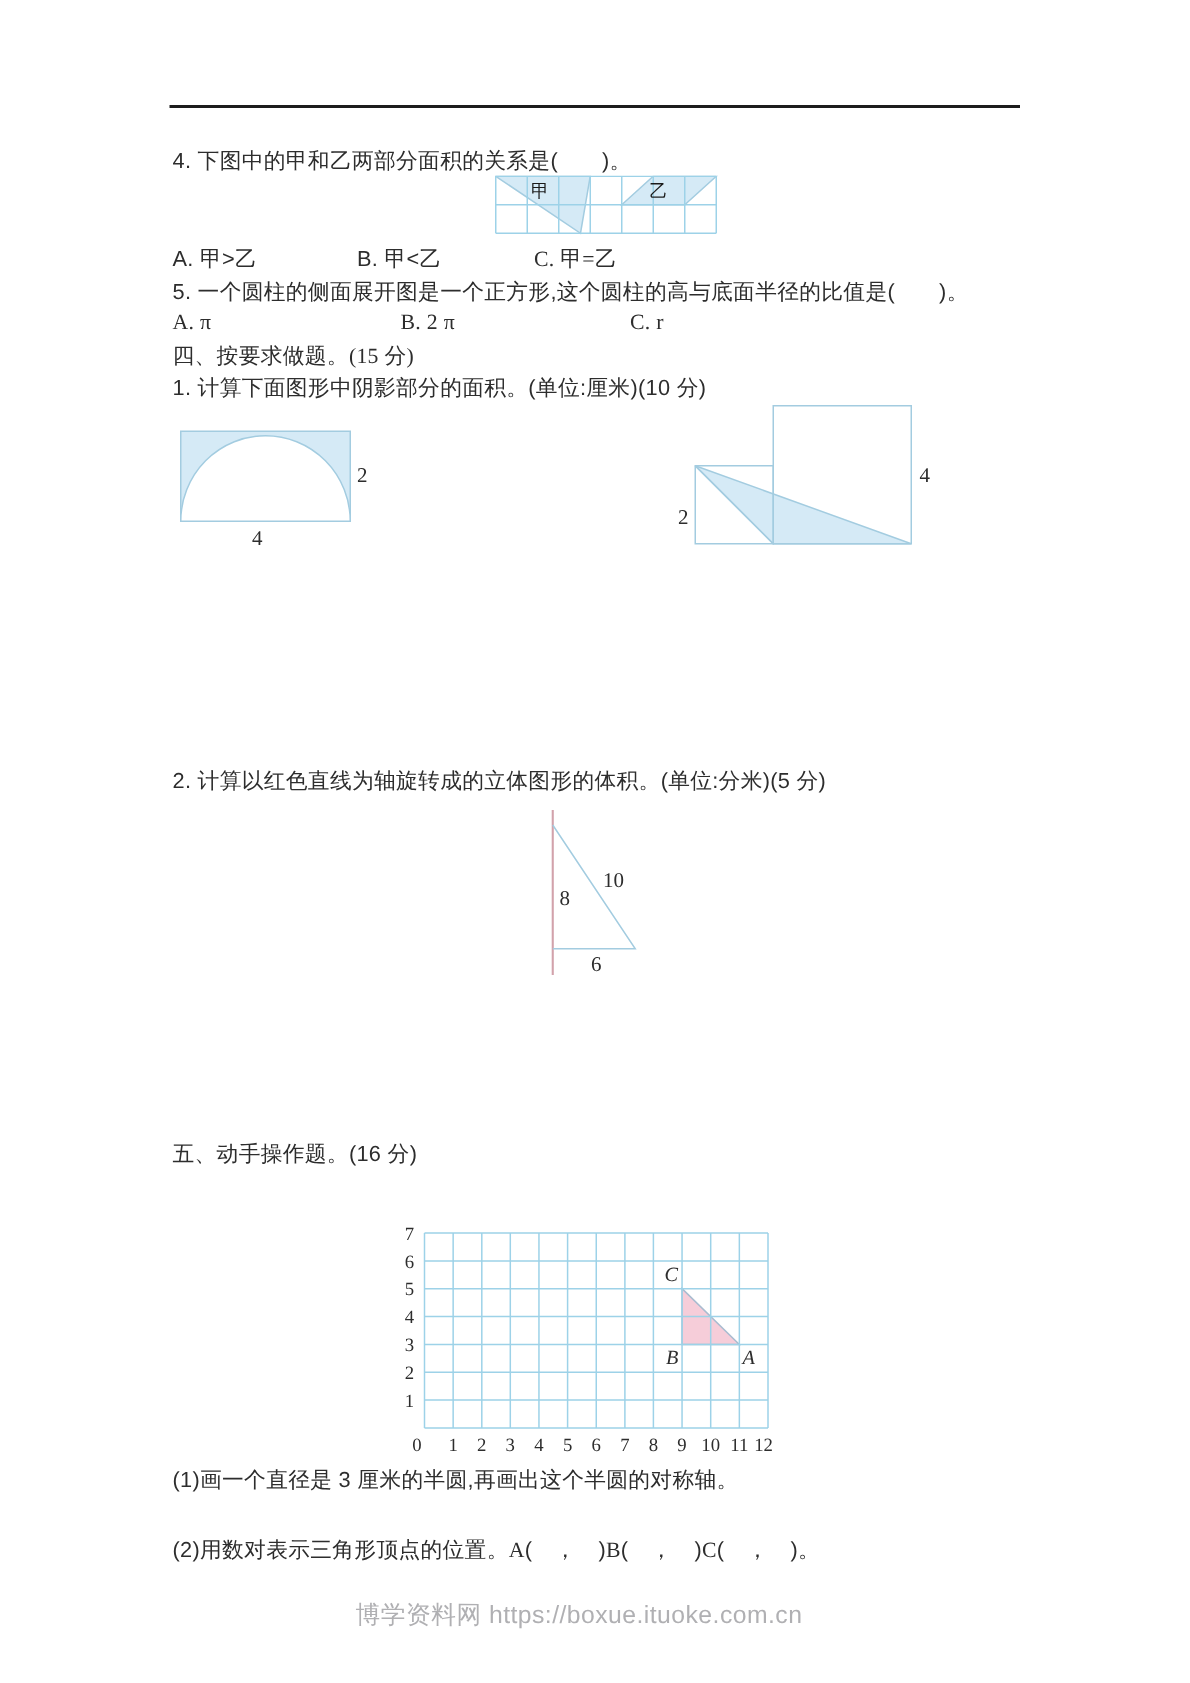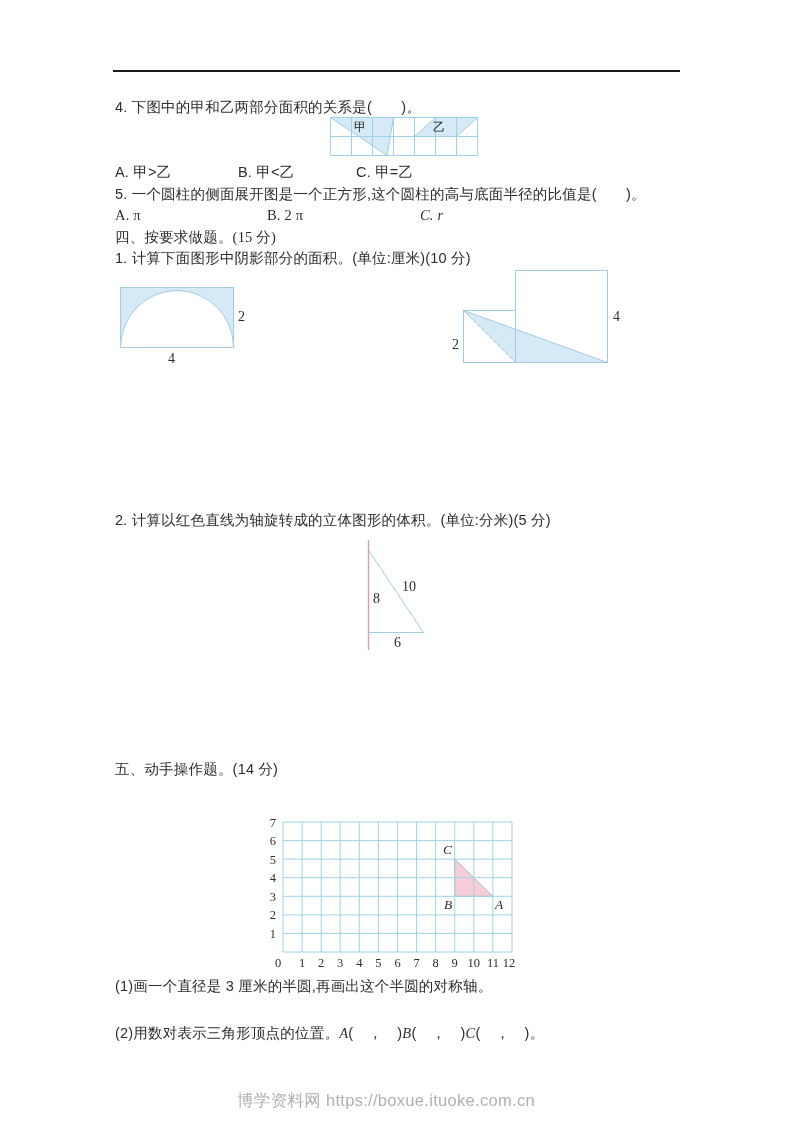--- a/index.html
+++ b/index.html
@@ -12,22 +12,22 @@
   .num{font-family:"Liberation Serif","DejaVu Serif",serif;font-size:14px;fill:#2d2d2d;}
   .axnum{font-family:"Liberation Serif","DejaVu Serif",serif;font-size:12.5px;fill:#2d2d2d;}
   .vlabel{font-family:"Liberation Serif","DejaVu Serif",serif;font-style:italic;font-size:13.5px;fill:#2d2d2d;}
   .cjk-label{font-size:12px;fill:#1a1a1a;font-family:"Liberation Sans",sans-serif;}
   .gridline{stroke:var(--grid_blue,#9dd2e8);stroke-width:1;fill:none;}
   .shape{fill:var(--shape_fill,#d5eaf6);stroke:var(--shape_stroke,#a3cce0);stroke-width:1;}
   .outline{fill:none;stroke:var(--shape_stroke,#a3cce0);stroke-width:1;}
   .axisred{stroke:var(--axis_red,#d2a2ab);stroke-width:1.4;}
   .ptri{fill:var(--triangle_pink,#f6cdd9);stroke:var(--triangle_pink_stroke,#a9bcd0);stroke-width:1;}
   .footer{position:absolute;left:0;top:1066px;width:100%;text-align:center;
-          font-size:16.5px;color:var(--footer_gray,#b0b0b3);letter-spacing:.3px;margin-top:24px;}
-  .ital{font-family:"Liberation Serif","DejaVu Serif",serif;font-style:italic;}
+          font-size:16.5px;color:var(--footer_gray,#b0b0b3);letter-spacing:.3px;}
+  .ital{font-family:"Liberation Serif","DejaVu Serif",serif;}
 </style>
 </head>
 <body>
 
 <div class="page">
 
   <div class="rule"></div>
 
   <div class="t" style="left:115px;top:98px;">4. 下图中的甲和乙两部分面积的关系是(　　)。</div>
 
@@ -38,21 +38,21 @@
       <path d="M0.5,0.5H147.5 M0.5,19.5H147.5 M0.5,38.5H147.5
                M0.5,0.5V38.5 M21.5,0.5V38.5 M42.5,0.5V38.5 M63.5,0.5V38.5
                M84.5,0.5V38.5 M105.5,0.5V38.5 M126.5,0.5V38.5 M147.5,0.5V38.5"></path>
     </g>
     <text class="cjk-label" x="24" y="14">甲</text>
     <text class="cjk-label" x="103" y="14">乙</text>
   </svg>
 
   <div class="t" style="left:115px;top:163px;">A. 甲&gt;乙</div>
   <div class="t" style="left:238px;top:163px;">B. 甲&lt;乙</div>
-  <div class="t" style="left:356px;top:163px;">C. 甲=乙</div>
+  <div class="t" style="left:356px;top:163px;font-family:Liberation Serif, serif;">C. 甲=乙</div>
 
   <div class="t" style="left:115px;top:185px;">5. 一个圆柱的侧面展开图是一个正方形,这个圆柱的高与底面半径的比值是(　　)。</div>
   <div class="t seriff" style="left:115px;top:207px;">A. π</div>
   <div class="t seriff" style="left:267px;top:207px;">B. 2 π</div>
   <div class="t seriff ital" style="left:420px;top:207px;">C. r</div>
 
   <div class="t" style="left:115px;top:228px;font-family:Liberation Serif, serif;">四、按要求做题。(15 分)</div>
   <div class="t" style="left:115px;top:249px;">1. 计算下面图形中阴影部分的面积。(单位:厘米)(10 分)</div>
 
   <svg class="figsvg" style="left:117px;top:282px;" width="150" height="90" viewBox="0 0 150 90">
@@ -74,21 +74,21 @@
   <div class="t" style="left:115px;top:511px;">2. 计算以红色直线为轴旋转成的立体图形的体积。(单位:分米)(5 分)</div>
 
   <svg class="figsvg" style="left:345px;top:537px;" width="112" height="120" viewBox="0 0 112 120">
     <line class="axisred" x1="23.5" y1="3" x2="23.5" y2="113"></line>
     <path class="outline" d="M23.5,13 L78.5,95.5 L23.5,95.5"></path>
     <text class="num" x="28" y="66">8</text>
     <text class="num" x="57" y="54">10</text>
     <text class="num" x="49" y="110">6</text>
   </svg>
 
-  <div class="t" style="left:115px;top:760px;">五、动手操作题。(14 分)</div>
+  <div class="t" style="left:115px;top:760px;">五、动手操作题。(16 分)</div>
 
   <svg class="figsvg" style="left:257px;top:809px;" width="274" height="164" viewBox="0 0 274 164">
     <polygon class="ptri" points="197.7,50.1 197.7,87.3 235.9,87.3"></polygon>
     <g class="gridline">
       <path d="M26,13H255 M26,31.6H255 M26,50.1H255 M26,68.7H255 M26,87.3H255 M26,105.9H255 M26,124.4H255 M26,143H255
                M26,13V143 M45.1,13V143 M64.2,13V143 M83.2,13V143 M102.3,13V143 M121.4,13V143 M140.5,13V143
                M159.6,13V143 M178.6,13V143 M197.7,13V143 M216.8,13V143 M235.9,13V143 M255,13V143"></path>
     </g>
     <g>
       <text class="axnum" text-anchor="end" x="19" y="17.5">7</text>

